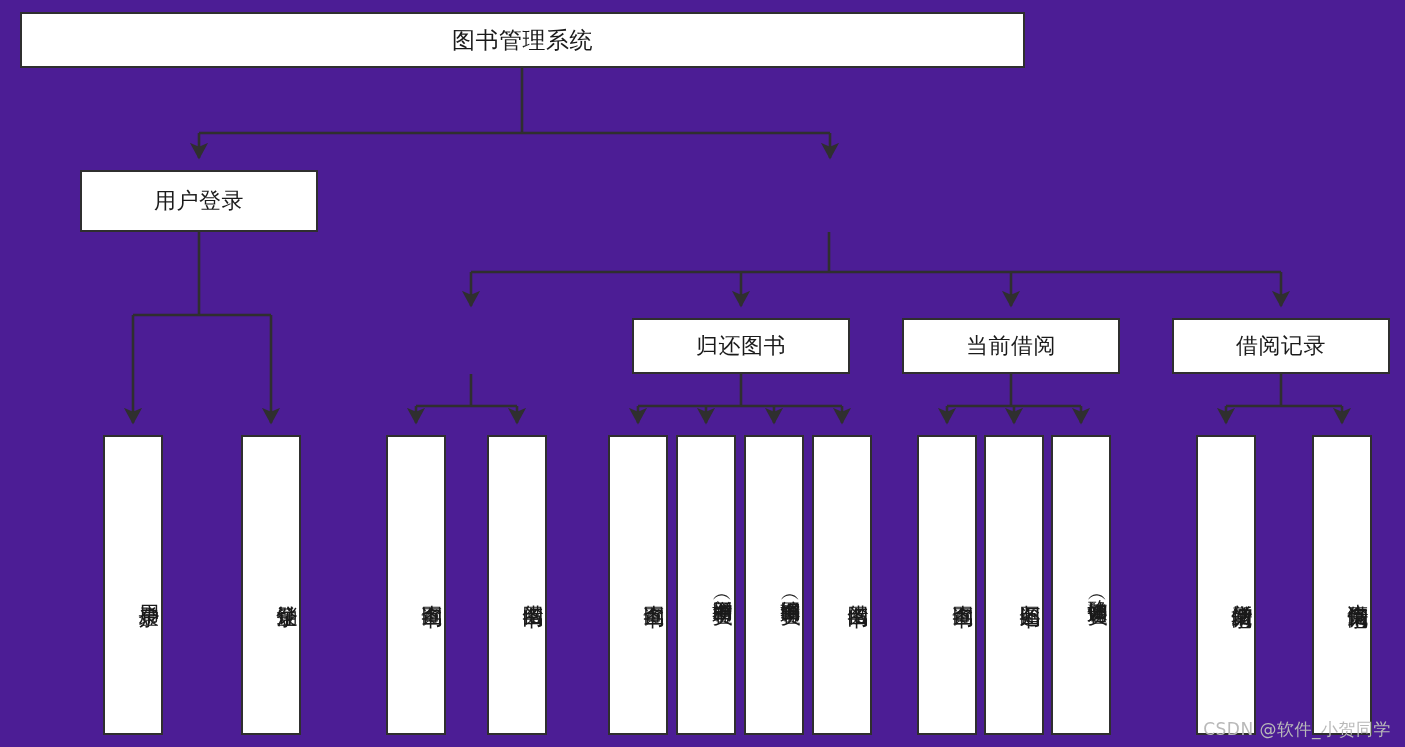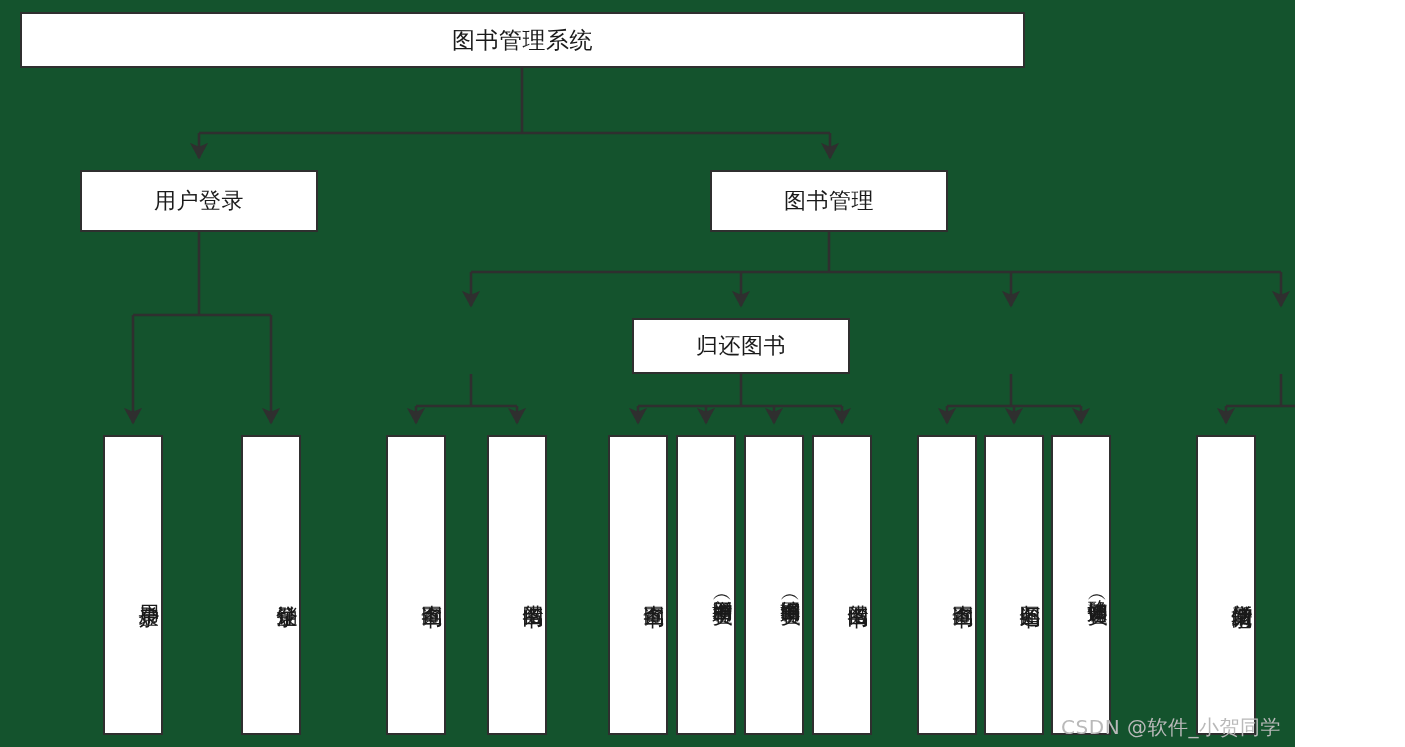--- a/index.html
+++ b/index.html
@@ -2,23 +2,23 @@
 <html><head>
 <meta charset="utf-8">
 <style>
   html, body {
     margin: 0;
     padding: 0;
     background: #ffffff;
   }
   #canvas {
     position: relative;
-    width: 1295px;
+    width: 1405px;
     height: 747px;
-    background: #14532d;
+    background: #4c1d95;
     font-family: "DejaVu Sans", "Liberation Sans", sans-serif;
     overflow: hidden;
   }
   svg#wires {
     position: absolute;
     left: 0;
     top: 0;
     width: 1405px;
     height: 747px;
     pointer-events: none;
@@ -50,21 +50,21 @@
     padding-top: 10px;
   }
   .node-v.tall {
     padding-top: 6px;
     font-size: 20px;
   }
   .watermark {
     position: absolute;
     right: 14px;
     bottom: 6px;
-    font-size: 20px;
+    font-size: 17px;
     color: #b9b9b9;
     font-family: "DejaVu Sans", "Liberation Sans", sans-serif;
     letter-spacing: 0.5px;
     white-space: nowrap;
   }
 </style>
 </head>
 <body>
 
 <div id="canvas">
@@ -115,23 +115,24 @@
       <path d="M 1281 374 L 1281 406"></path>
       <path d="M 1226 406 L 1342 406"></path>
       <path d="M 1226 406 L 1226 423" marker-end="url(#arrow)"></path>
       <path d="M 1342 406 L 1342 423" marker-end="url(#arrow)"></path>
     </g>
   </svg>
 
   <div class="node node-h root" style="left: 20px; top: 12px; width: 1005px; height: 56px;">图书管理系统</div>
 
   <div class="node node-h" style="left: 80px; top: 170px; width: 238px; height: 62px;">用户登录</div>
-  <div class="node node-h" style="left: 710px; top: 170px; width: 238px; height: 62px;">图书管理</div>
 
   <div class="node node-h" style="left: 632px; top: 318px; width: 218px; height: 56px;">归还图书</div>
+  <div class="node node-h" style="left: 902px; top: 318px; width: 218px; height: 56px;">当前借阅</div>
+  <div class="node node-h" style="left: 1172px; top: 318px; width: 218px; height: 56px;">借阅记录</div>
 
   <div class="node node-v" style="left: 103px; top: 435px; width: 60px; height: 300px;">用户登录</div>
   <div class="node node-v" style="left: 241px; top: 435px; width: 60px; height: 300px;">注销登录</div>
   <div class="node node-v" style="left: 386px; top: 435px; width: 60px; height: 300px;">查询图书</div>
   <div class="node node-v" style="left: 487px; top: 435px; width: 60px; height: 300px;">借阅图书</div>
   <div class="node node-v" style="left: 608px; top: 435px; width: 60px; height: 300px;">查询图书</div>
   <div class="node node-v tall" style="left: 676px; top: 435px; width: 60px; height: 300px;">新增图书（管理员）</div>
   <div class="node node-v tall" style="left: 744px; top: 435px; width: 60px; height: 300px;">编辑图书（管理员）</div>
   <div class="node node-v" style="left: 812px; top: 435px; width: 60px; height: 300px;">借阅图书</div>
   <div class="node node-v" style="left: 917px; top: 435px; width: 60px; height: 300px;">查询图书</div>

